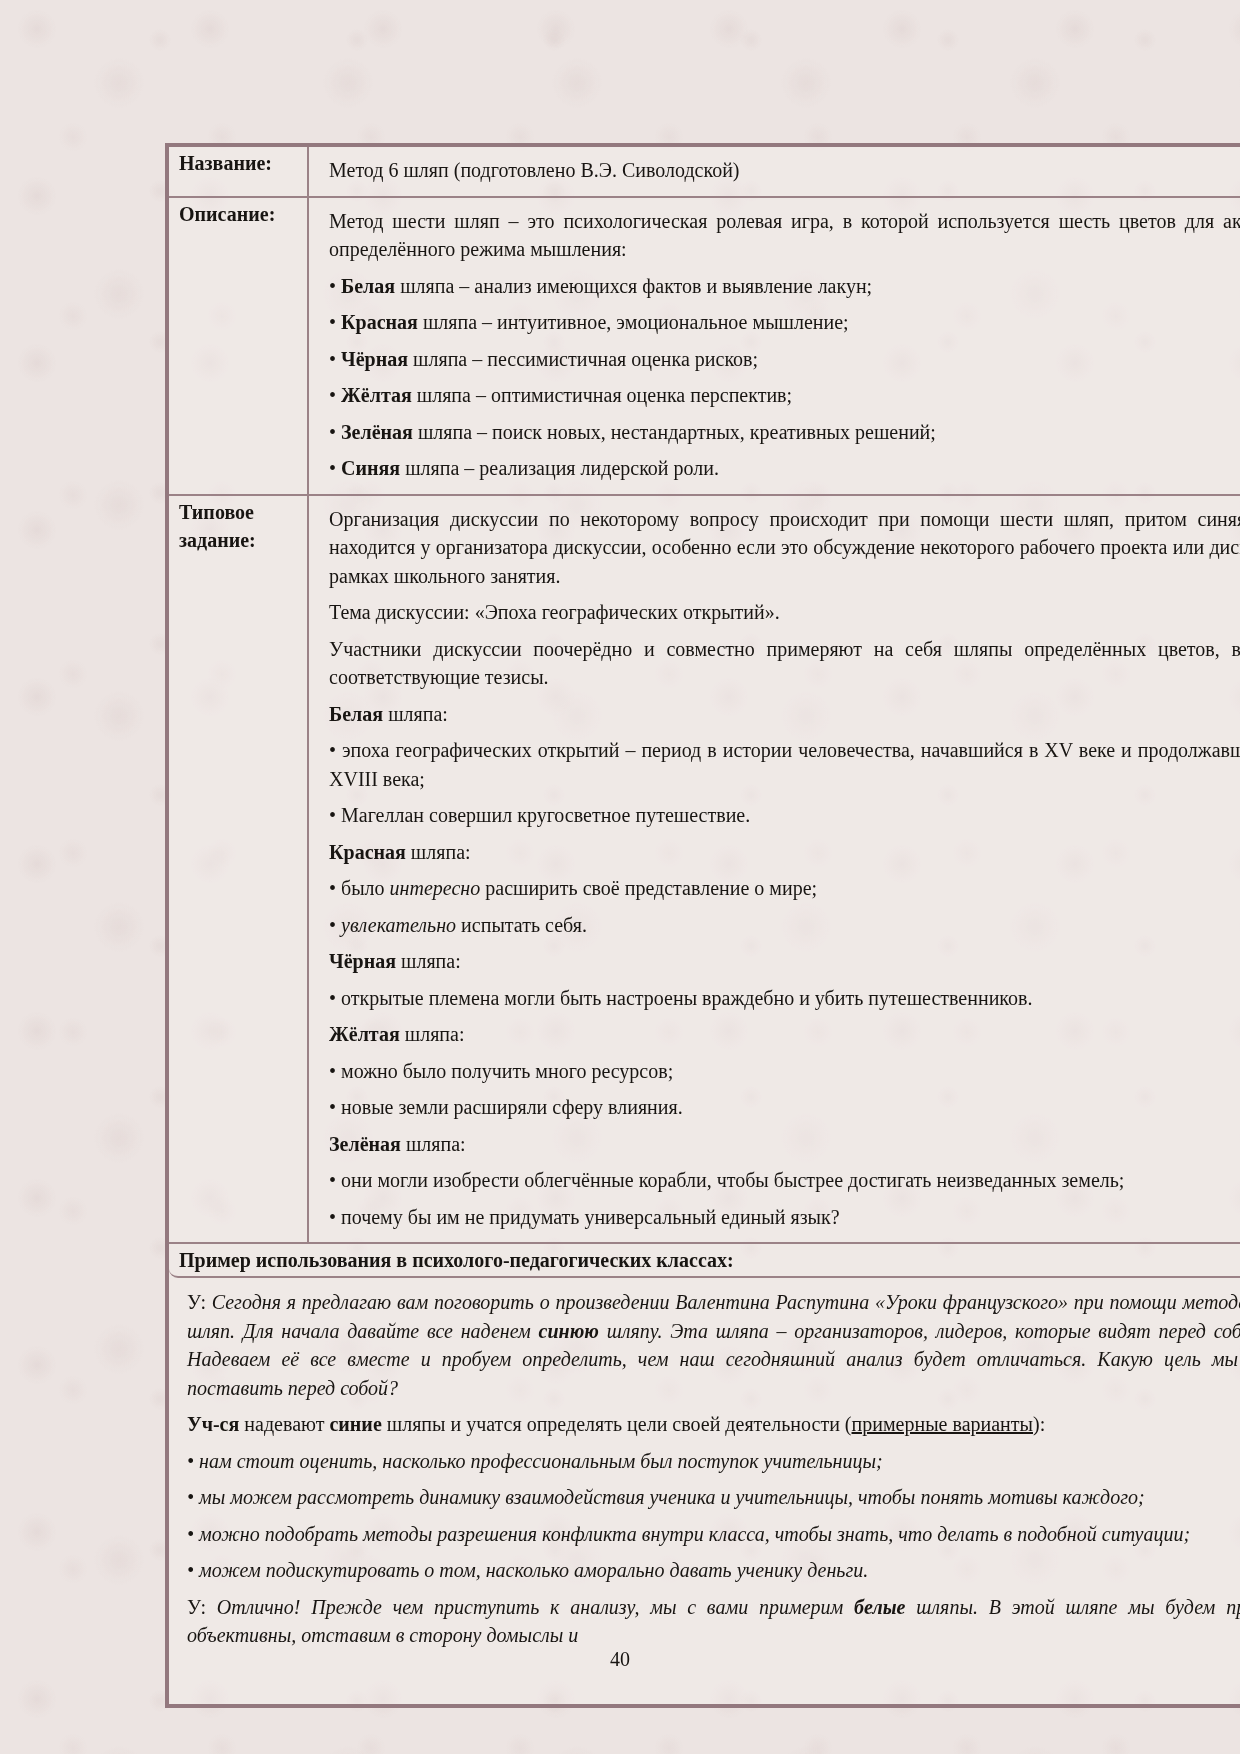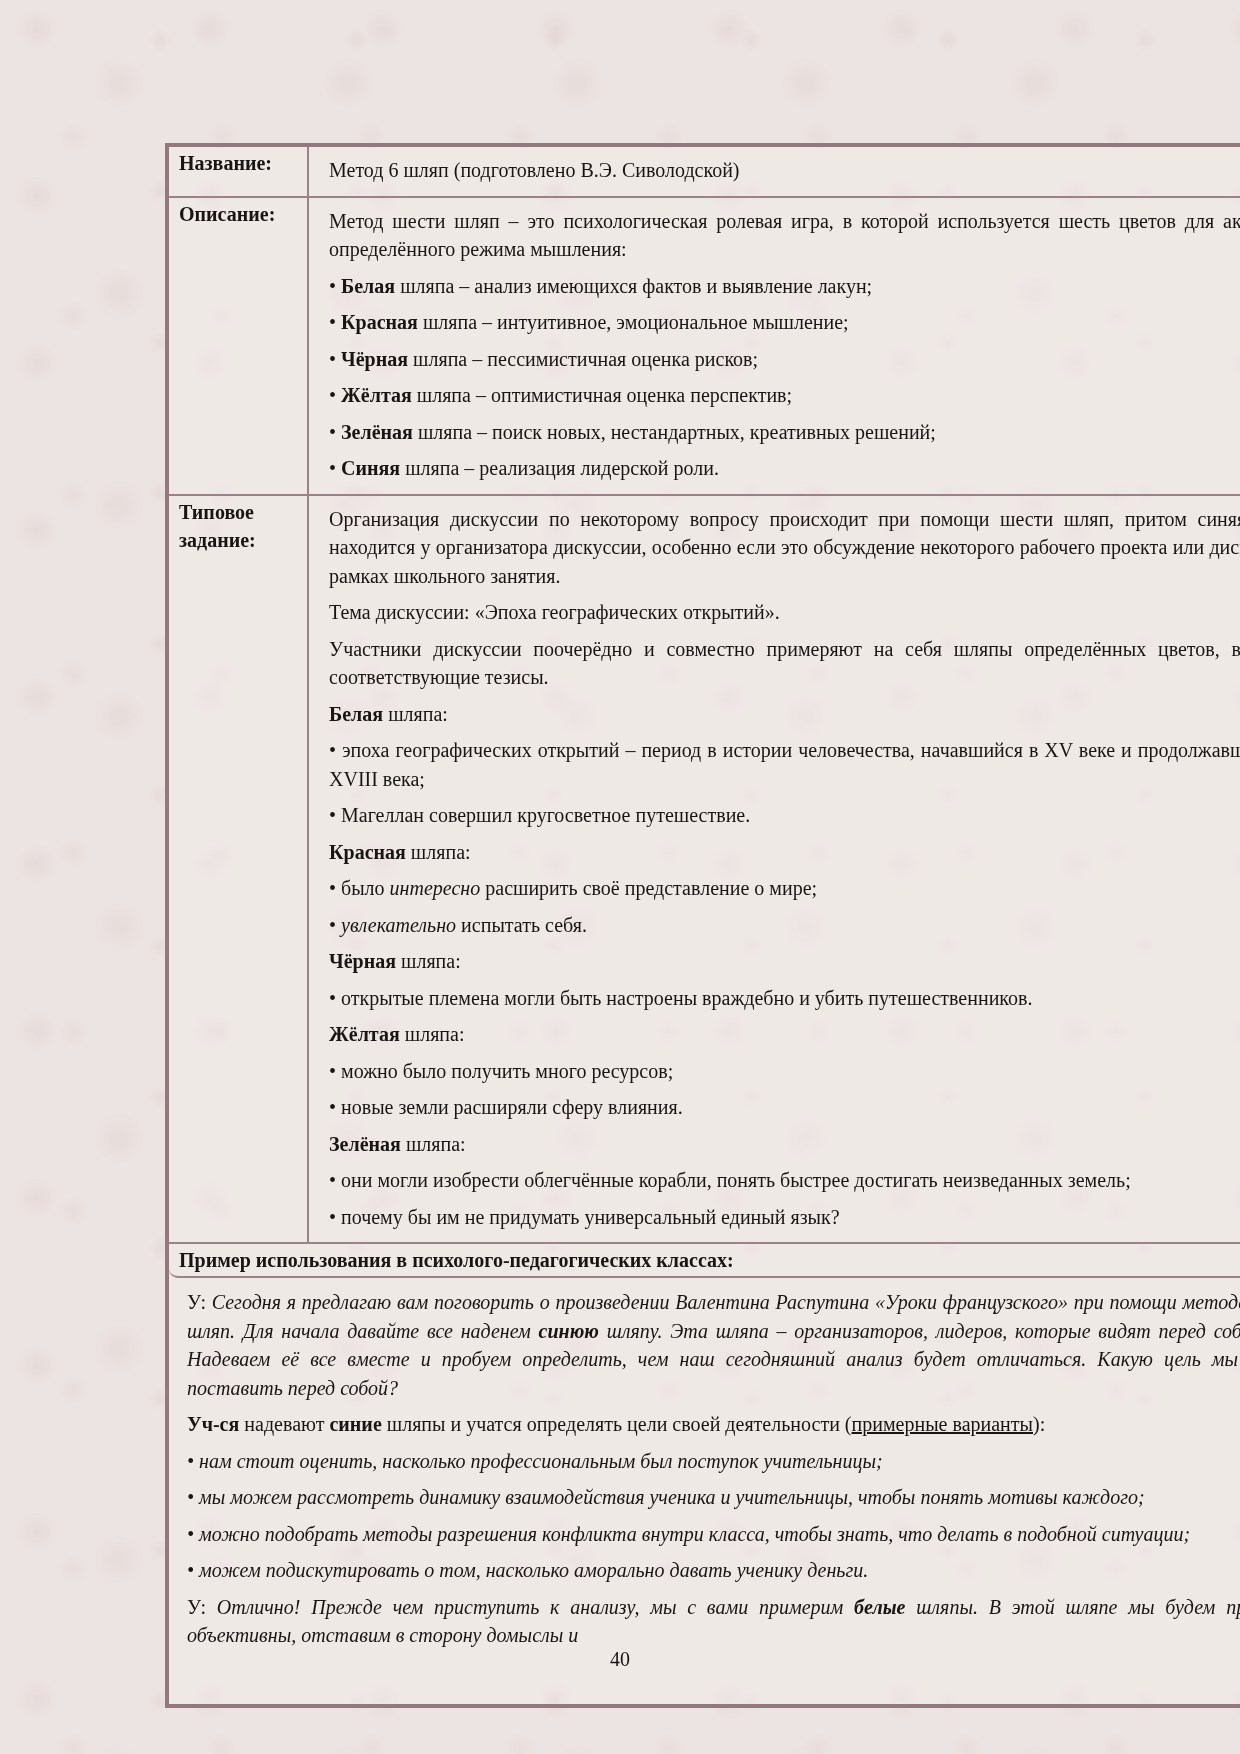--- a/index.html
+++ b/index.html
@@ -94,21 +94,21 @@
           <div class="para"><span>• Магеллан совершил кругосветное путешествие.</span></div>
           <div class="para"><span class="b">Красная</span><span> шляпа:</span></div>
           <div class="para"><span>• было </span><span class="i">интересно</span><span> расширить своё представление о мире;</span></div>
           <div class="para"><span>• </span><span class="i">увлекательно</span><span> испытать себя.</span></div>
           <div class="para"><span class="b">Чёрная</span><span> шляпа:</span></div>
           <div class="para"><span>• открытые племена могли быть настроены враждебно и убить путешественников.</span></div>
           <div class="para"><span class="b">Жёлтая</span><span> шляпа:</span></div>
           <div class="para"><span>• можно было получить много ресурсов;</span></div>
           <div class="para"><span>• новые земли расширяли сферу влияния.</span></div>
           <div class="para"><span class="b">Зелёная</span><span> шляпа:</span></div>
-          <div class="para"><span>• они могли изобрести облегчённые корабли, понять быстрее достигать неизведанных земель;</span></div>
+          <div class="para"><span>• они могли изобрести облегчённые корабли, чтобы быстрее достигать неизведанных земель;</span></div>
           <div class="para"><span>• почему бы им не придумать универсальный единый язык?</span></div>
         </div>
     </div>
 
     <div class="header-row">Пример использования в психолого-педагогических классах:</div>
 
     <div class="example-cell">
         <div class="para"><span>У: </span><span class="i">Сегодня я предлагаю вам поговорить о произведении Валентина Распутина «Уроки французского» при помощи метода шести шляп. Для начала давайте все наденем </span><span class="b i">синюю</span><span class="i"> шляпу. Эта шляпа – организаторов, лидеров, которые видят перед собой цель. Надеваем её все вместе и пробуем определить, чем наш сегодняшний анализ будет отличаться. Какую цель мы можем поставить перед собой?</span></div>
         <div class="para"><span class="b">Уч-ся</span><span> надевают </span><span class="b">синие</span><span> шляпы и учатся определять цели своей деятельности (</span><span class="u">примерные варианты</span><span>):</span></div>
         <div class="para"><span class="i">• нам стоит оценить, насколько профессиональным был поступок учительницы;</span></div>

